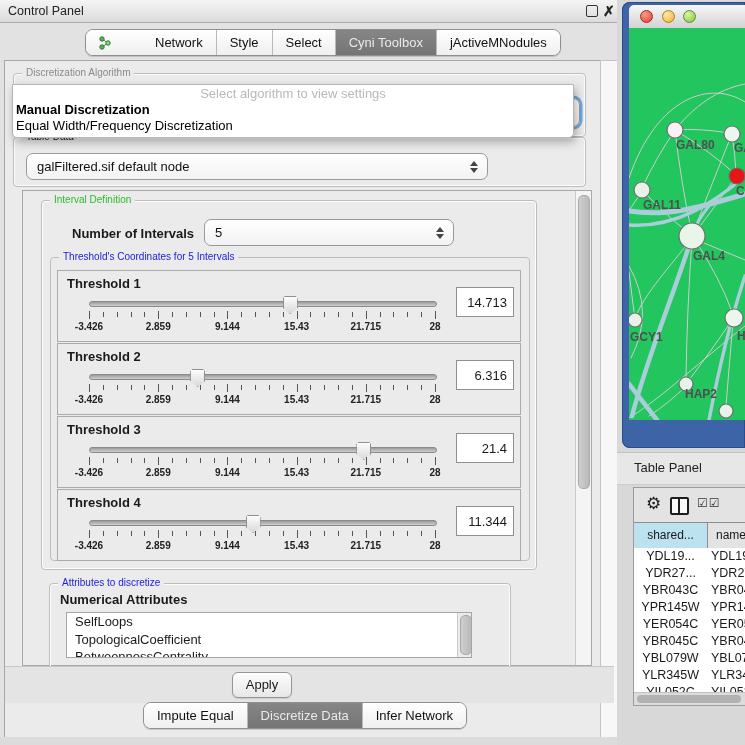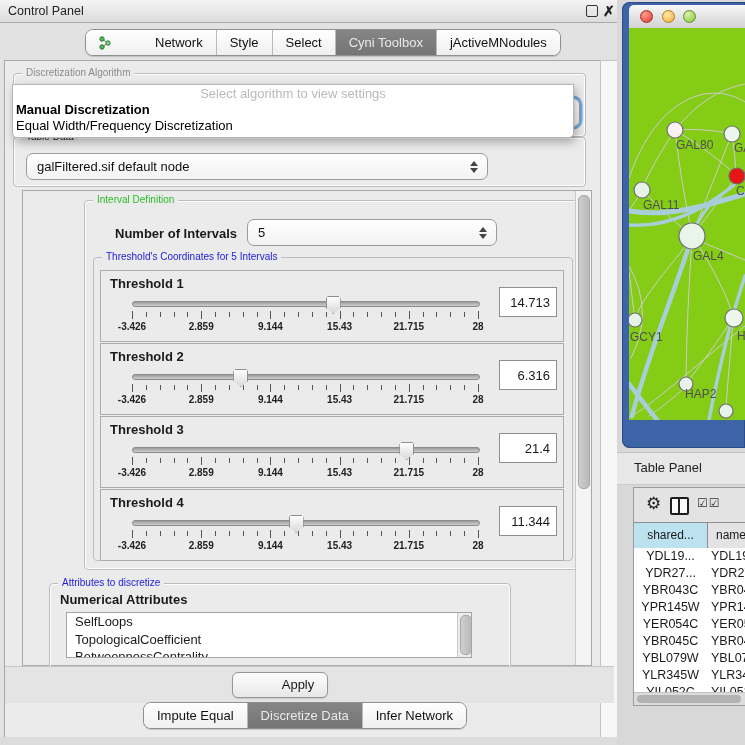--- a/index.html
+++ b/index.html
@@ -58,29 +58,29 @@
   .ticklabels span{position:absolute;transform:translateX(-50%);white-space:nowrap;}
   .valbox{position:absolute;left:398px;top:16px;width:58px;height:30px;background:#fff;border:1px solid #8f8f8f;
           font-size:13px;text-align:right;line-height:30px;padding-right:6px;box-sizing:border-box;}
   
   #attrlist{position:absolute;left:16px;top:28px;width:404px;height:44px;background:#fff;border:1px solid #a5a5a5;
             overflow:hidden;font-size:13px;}
   #attrlist .li{padding-left:8px;line-height:17.5px;white-space:nowrap;}
   
   #applybar{left:5px;top:666px;width:609px;height:36px;background:#e4e4e4;border-top:1px solid #c6c6c6;}
   #applybtn{position:absolute;left:227px;top:5px;width:58px;height:24px;border:1px solid #969696;border-radius:6px;
-            background:linear-gradient(#fdfdfd,#e7e7e7);font-size:13px;text-align:center;line-height:24px;box-shadow:0 1px 1px rgba(0,0,0,.12);padding-left:36px;}
+            background:linear-gradient(#fdfdfd,#e7e7e7);font-size:13px;text-align:center;line-height:24px;box-shadow:0 1px 1px rgba(0,0,0,.12);}
   
   #rightbg{left:617px;top:0;width:128px;height:745px;background:#d8d8d8;}
   #netwin{left:622px;top:2px;width:123px;height:446px;background:#3d64a6;border-radius:8px 0 0 8px;
           box-shadow:inset 0 0 0 1px #2c4c87;}
   #nettitle{left:629px;top:5px;width:116px;height:23px;background:linear-gradient(#f7f7f7,#d2d2d2);
             border-radius:5px 0 0 0;border-bottom:1px solid #9a9a9a;}
   .light{position:absolute;top:4.5px;width:13px;height:13px;border-radius:50%;box-sizing:border-box;}
-  #netcanvas{left:629px;top:28px;width:116px;height:392px;background:#84cc16;overflow:hidden;}
+  #netcanvas{left:629px;top:28px;width:116px;height:392px;background:#22c55e;overflow:hidden;font-weight:bold;}
   #tp-bar{left:617px;top:452px;width:128px;height:31px;background:#e7e7e7;border-top:1px solid #c2c2c2;
           border-bottom:1px solid #cccccc;font-size:13px;line-height:30px;}
   #tp-bar .t{margin-left:17px;color:#222;}
   #tablebox{left:633px;top:487px;width:140px;height:217px;background:#e3e3e3;border:1px solid #9c9c9c;}
   .split-icon{position:absolute;left:36px;top:9px;width:15px;height:14px;border:2px solid #1d1d1d;background:#fafafa;border-radius:2px;}
   .split-icon:before{content:"";position:absolute;left:6px;top:0;width:2px;height:14px;background:#1d1d1d;}
   .gear{position:absolute;left:12px;top:5px;font-size:17px;color:#1d1d1d;}
   .checks{position:absolute;left:63px;top:8px;font-size:12px;color:#333;letter-spacing:1px;}
   #thead{position:absolute;left:0;top:34px;width:140px;height:25px;border-top:1px solid #8e8e8e;border-bottom:1px solid #8e8e8e;font-size:12px;}
   #thead .c1{position:absolute;left:0;top:0;width:73px;height:25px;background:#bce1ef;border-right:1px solid #8e8e8e;
@@ -157,21 +157,21 @@
   <div class="abs" id="algo-popup">
     <div class="hint">Select algorithm to view settings</div>
     <div id="popup-items">
         <div class="item bold">Manual Discretization</div>
         <div class="item">Equal Width/Frequency Discretization</div>
       </div>
   </div>
 
   <div class="abs" id="scrollwrap">
 
-    <div class="group" style="left:18px;top:9px;width:494px;height:368px;margin-left:43px;">
+    <div class="group" style="left:18px;top:9px;width:494px;height:368px;">
       <span class="gtitle green">Interval Definition</span>
       <span class="abs bold" style="left:30px;top:25px;font-size:13px;">Number of Intervals</span>
       <div class="combo" style="left:162px;top:18px;width:248px;height:25px;">
         <div class="val">5</div>
         <div class="spin"></div>
       </div>
 
       <div class="group" style="left:8px;top:56px;width:478px;height:302px;box-shadow:none;">
         <span class="gtitle blue">Threshold's Coordinates for 5 Intervals</span>
         <div id="sliders">

